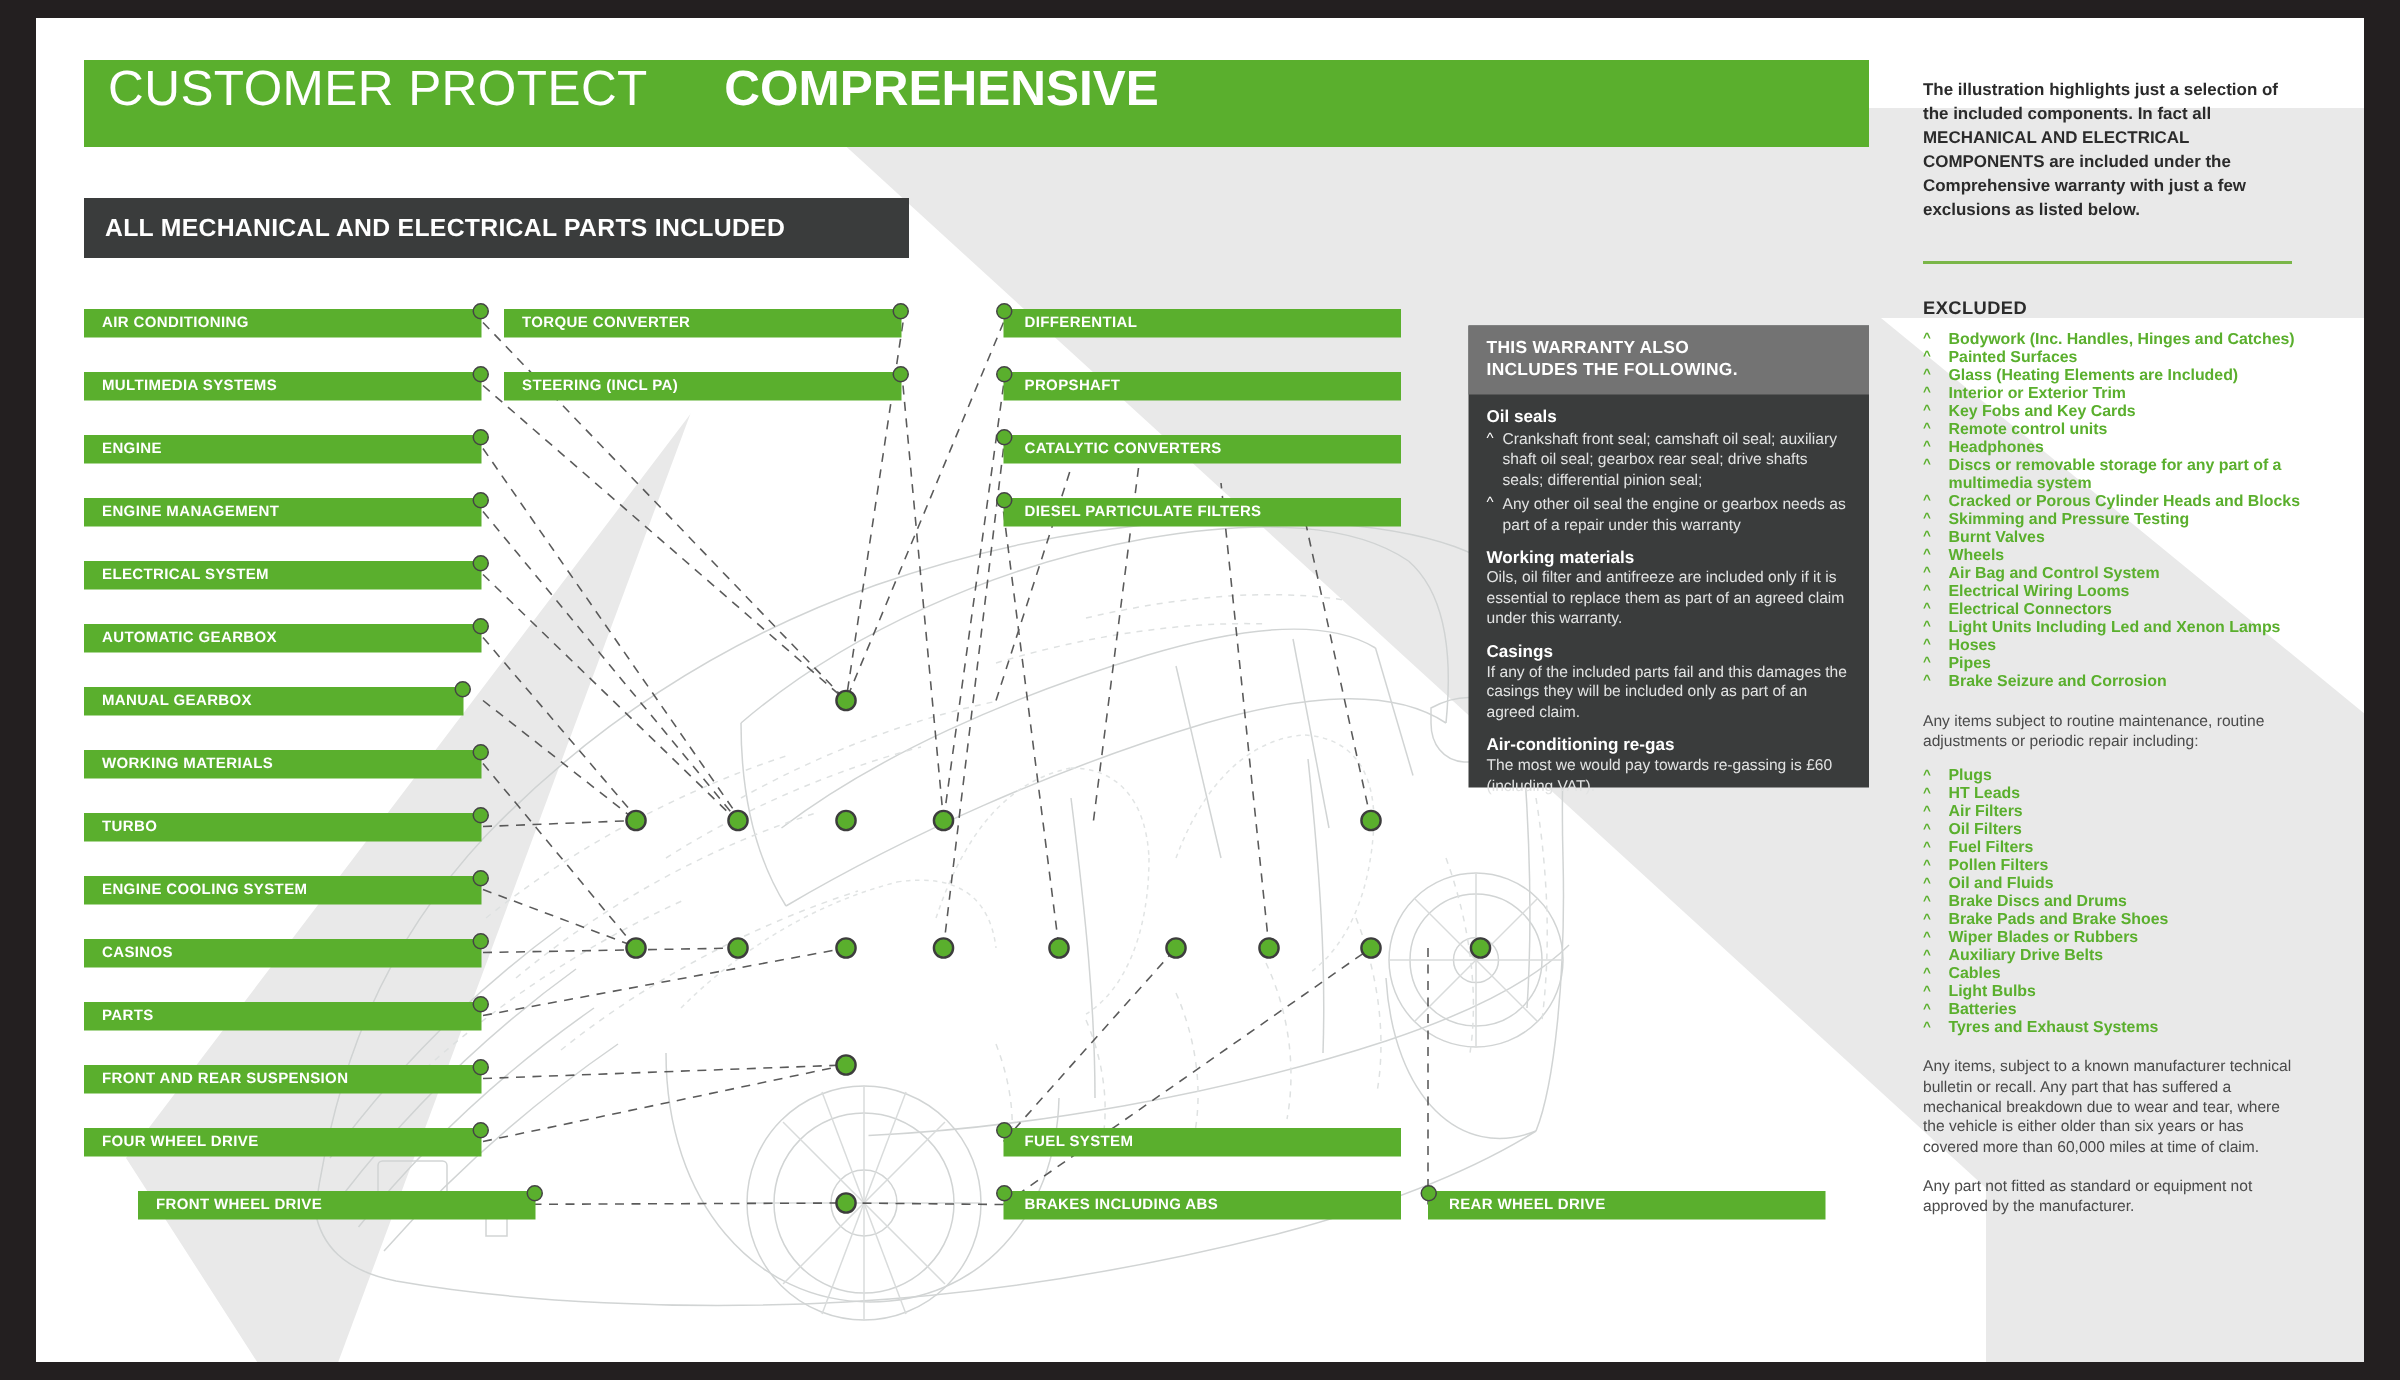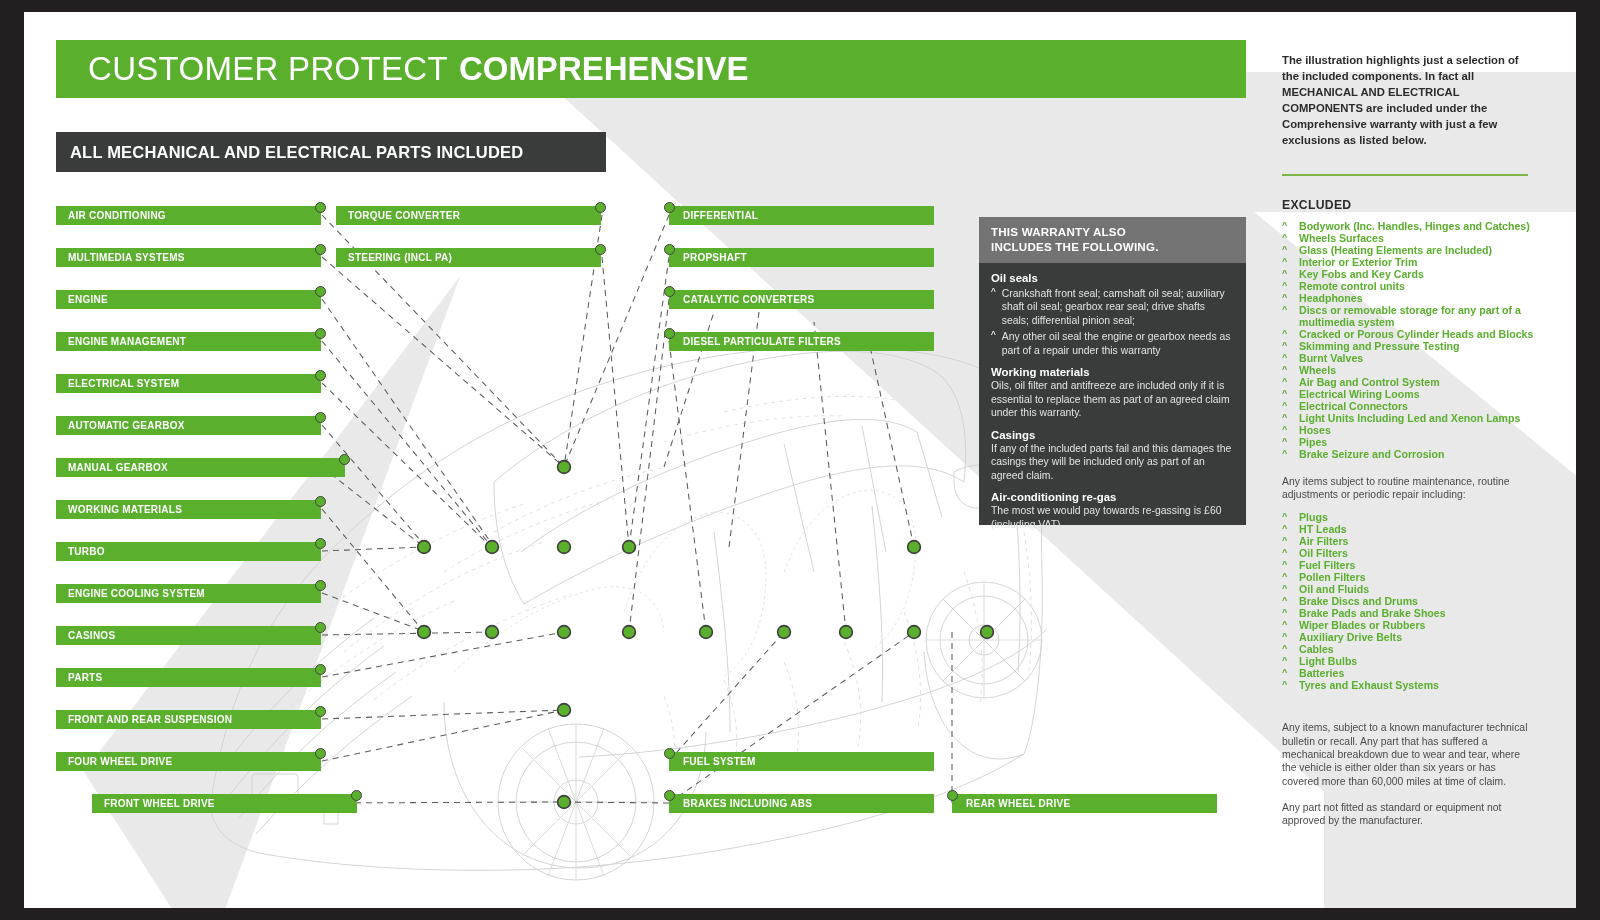--- a/index.html
+++ b/index.html
@@ -32,21 +32,21 @@
   }
   #wedge-ray2{
     left:0; top:0; width:1560px; height:900px;
     clip-path: polygon(1230px 200px, 1560px 470px, 1560px 200px);
     background:#ffffff;
   }
 
   
   #title-bar{
     position:absolute; left:32px; top:28px; width:1190px; height:58px;
-    background:#5aaf2d; display:flex; align-items:center; padding-left:32px;
+    background:#5aaf2d; display:flex; align-items:flex-start; padding-left:16px;gap:40px;
   }
   #title-bar .t1{
     color:#fff; font-size:33px; letter-spacing:.3px;
     font-weight:400; font-family:"Liberation Sans Narrow","Liberation Sans",sans-serif;
   }
   #title-bar .t2{
     color:#fff; font-size:33px; font-weight:bold; margin-left:11px;
     font-family:"Liberation Sans Narrow","Liberation Sans",sans-serif;
   }
   #subtitle-bar{
@@ -122,21 +122,21 @@
     color:#5aaf2d; font-size:10.6px; font-weight:bold;
     line-height:1.135; margin-bottom:0px;
   }
   ul.greenlist li .chev{
     color:#5aaf2d; font-size:9px; flex:0 0 10px; line-height:1.25;
   }
   .note{
     color:#4a4a4a; font-size:10.4px; line-height:1.28; width:252px;
   }
   #note1{ margin-top:14px; }
-  #note2{ margin-top:30px; }
+  #note2{ margin-top:14px; }
   #note3{ margin-top:13px; }
 
   
   #carwrap{ position:absolute; left:0; top:0; width:1552px; height:896px; pointer-events:none; }
 </style>
 </head>
 <body>
 
 <div id="page">
   <div id="sheet">
@@ -332,21 +332,21 @@
       <div id="intro">The illustration highlights just a selection of the included components. In fact all MECHANICAL AND ELECTRICAL COMPONENTS are included under the Comprehensive warranty with just a few exclusions as listed below.</div>
       <div id="rule"></div>
       <div id="excluded-title">EXCLUDED</div>
       <ul class="greenlist" id="excluded-list">
           <li>
             <span class="chev">^</span>
             <span>Bodywork (Inc. Handles, Hinges and Catches)</span>
           </li>
           <li>
             <span class="chev">^</span>
-            <span>Wheels Surfaces</span>
+            <span>Painted Surfaces</span>
           </li>
           <li>
             <span class="chev">^</span>
             <span>Glass (Heating Elements are Included)</span>
           </li>
           <li>
             <span class="chev">^</span>
             <span>Interior or Exterior Trim</span>
           </li>
           <li>
@@ -494,21 +494,21 @@
         <span class="dot"></span>
       </div>
       <div class="bar left" style="left: 32px; top: 362px; width: 265px;">
         <span class="lbl">ELECTRICAL SYSTEM</span>
         <span class="dot"></span>
       </div>
       <div class="bar left" style="left: 32px; top: 404px; width: 265px;">
         <span class="lbl">AUTOMATIC GEARBOX</span>
         <span class="dot"></span>
       </div>
-      <div class="bar left" style="left: 32px; top: 446px; width: 289px;">
+      <div class="bar left" style="left: 32px; top: 446px; width: 253px;">
         <span class="lbl">MANUAL GEARBOX</span>
         <span class="dot"></span>
       </div>
       <div class="bar left" style="left: 32px; top: 488px; width: 265px;">
         <span class="lbl">WORKING MATERIALS</span>
         <span class="dot"></span>
       </div>
       <div class="bar left" style="left: 32px; top: 530px; width: 265px;">
         <span class="lbl">TURBO</span>
         <span class="dot"></span>

